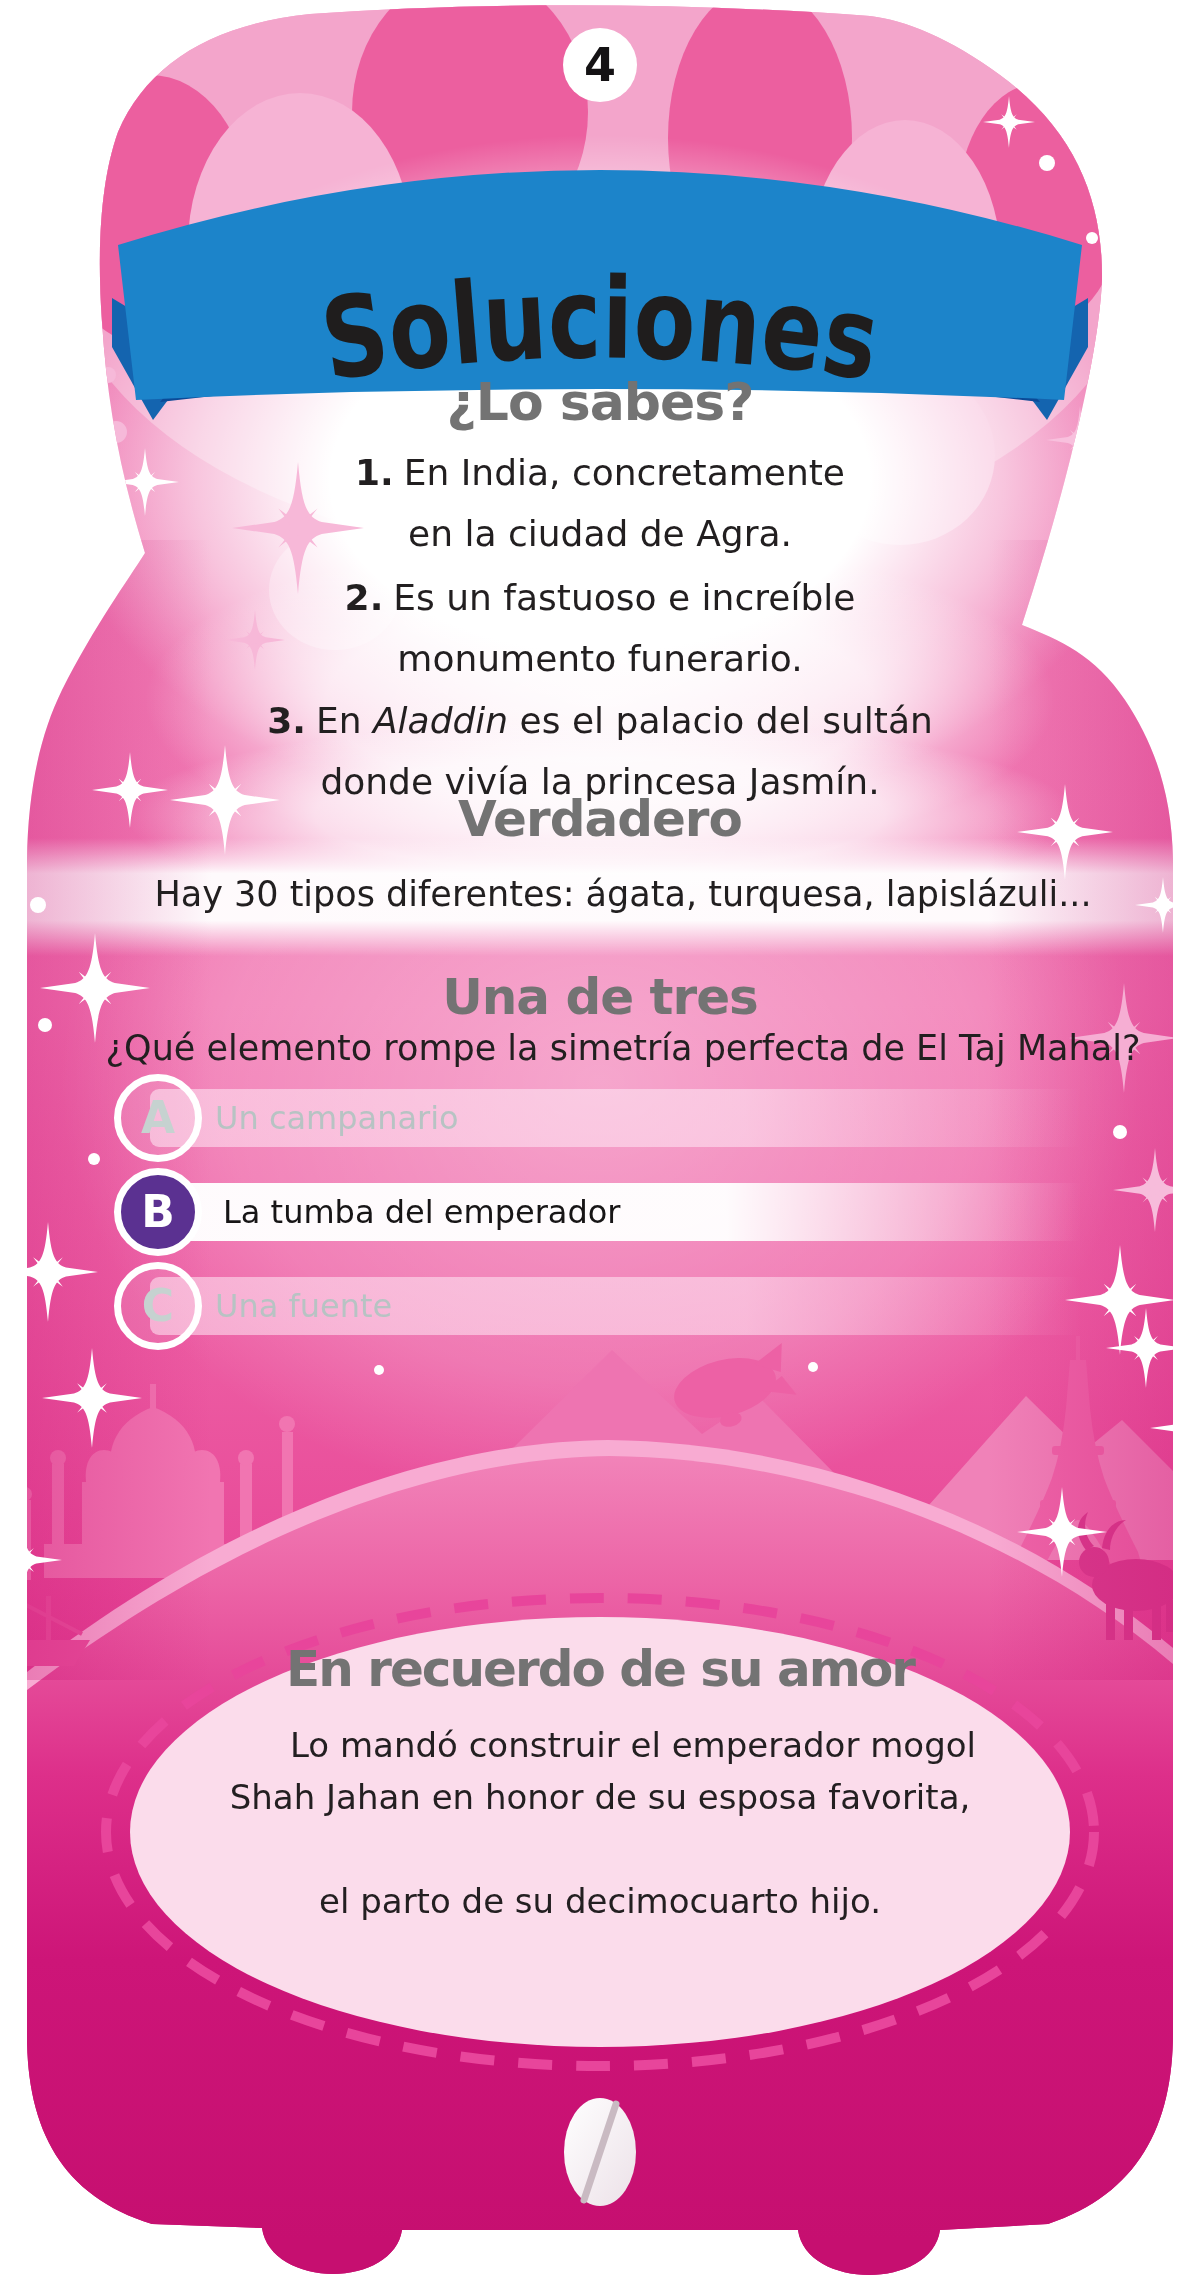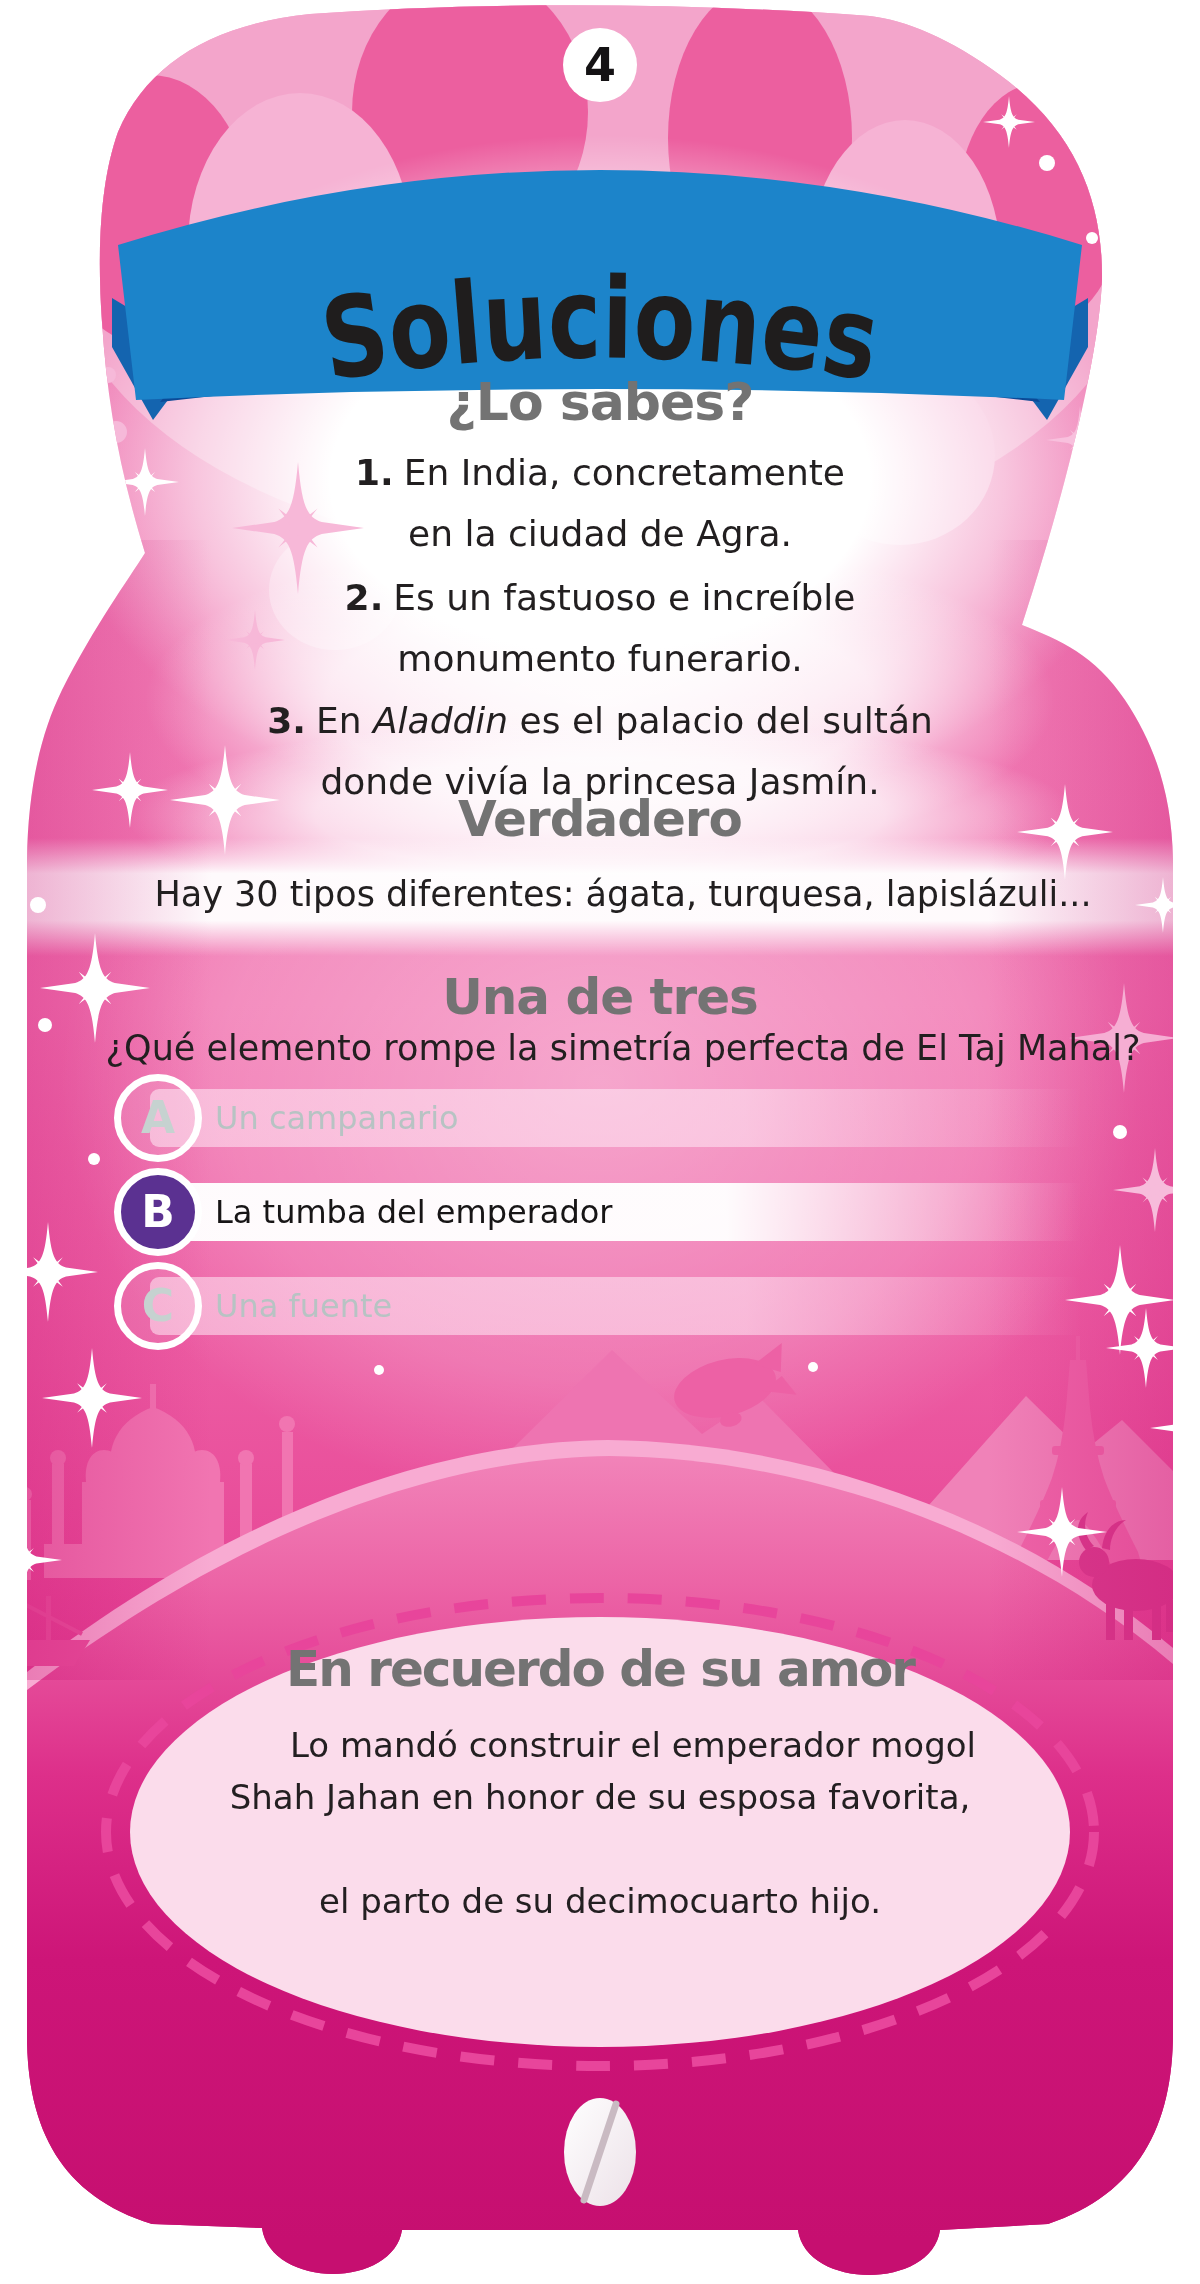--- a/index.html
+++ b/index.html
@@ -269,21 +269,21 @@
 <div class="abs body-sm" style="top:1028px;">¿Qué elemento rompe la simetría perfecta de El Taj Mahal?</div>
 
 <div>
   <div class="opt-bar dim" style="top:1089px;"></div>
   <div class="opt-circle dim" style="left:114px;top:1074px;">A</div>
   <div class="opt-label dim" style="top:1089px;">Un campanario</div>
 </div>
 <div>
   <div class="opt-bar sel" style="top:1183px;"></div>
   <div class="opt-circle sel" style="left:114px;top:1168px;">B</div>
-  <div class="opt-label sel" style="top:1183px;">La tumba del emperador</div>
+  <div class="opt-label sel" style="top:1183px;margin-left:8px;">La tumba del emperador</div>
 </div>
 <div>
   <div class="opt-bar dim" style="top:1277px;"></div>
   <div class="opt-circle dim" style="left:114px;top:1262px;">C</div>
   <div class="opt-label dim" style="top:1277px;">Una fuente</div>
 </div>
 
 <div class="abs h-big" style="top:1640px;font-size:50px;letter-spacing:-2px;">En recuerdo de su amor</div>
 <div class="abs mem-line" style="top:1724px;padding-left:33px;">Lo mandó construir el emperador mogol</div>
 <div class="abs mem-line" style="top:1776px;">Shah Jahan en honor de su esposa favorita,</div>

